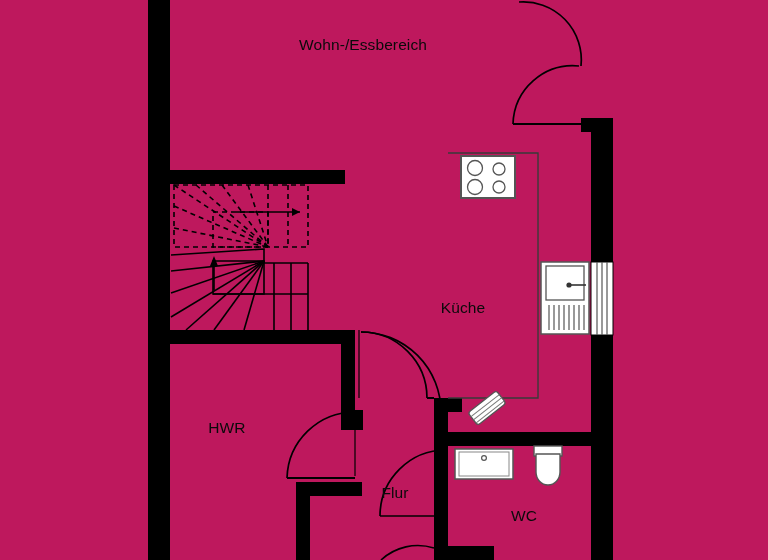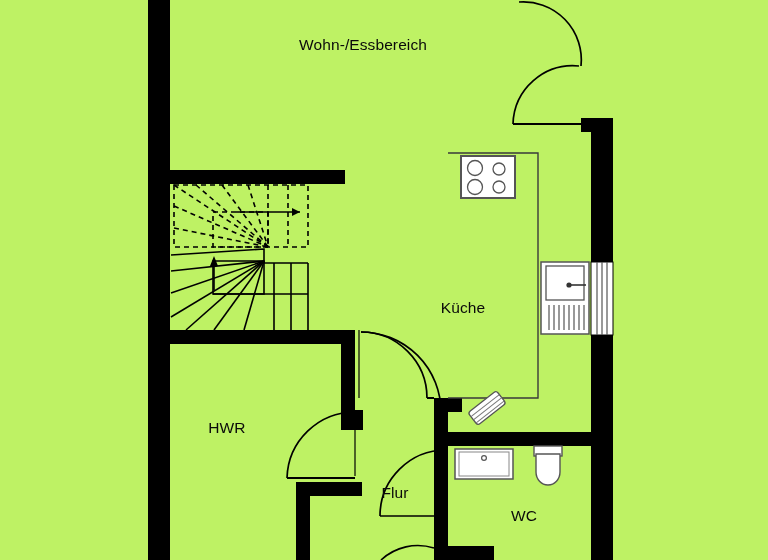--- a/index.html
+++ b/index.html
@@ -11,21 +11,21 @@
   body {
     width: 768px;
     height: 560px;
     overflow: hidden;
     font-family: "Liberation Sans", sans-serif;
   }
   #floorplan-root {
     position: relative;
     width: 768px;
     height: 560px;
-    background: #bef264;
+    background: #be185d;
     text-decoration: underline;
   }
   #floorplan-svg {
     position: absolute;
     top: 0;
     left: 0;
     width: 768px;
     height: 560px;
     display: block;
   }

